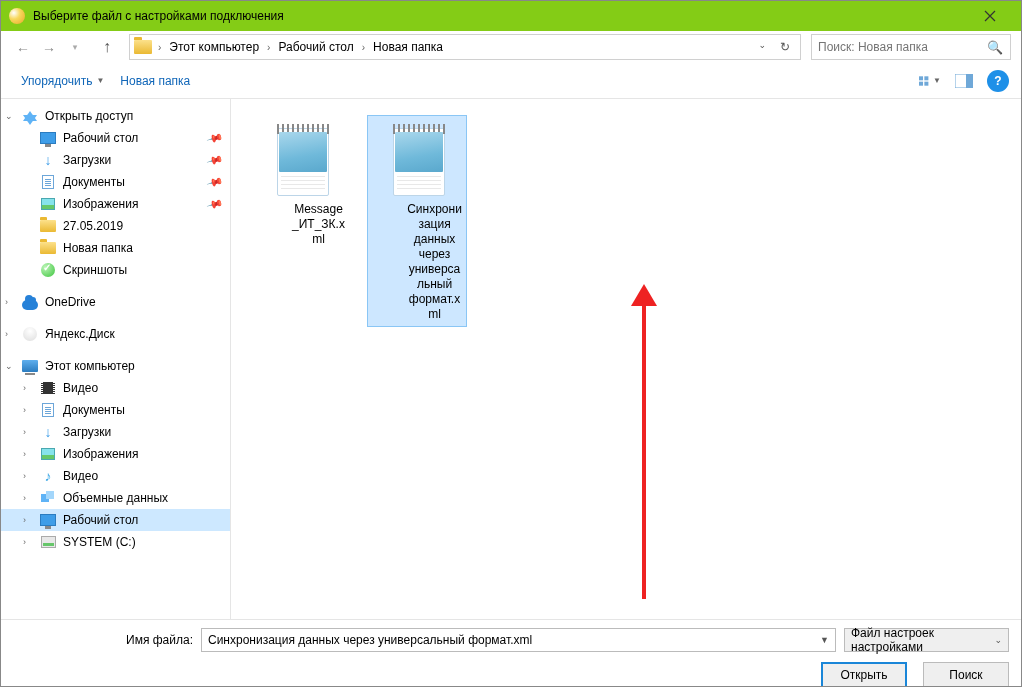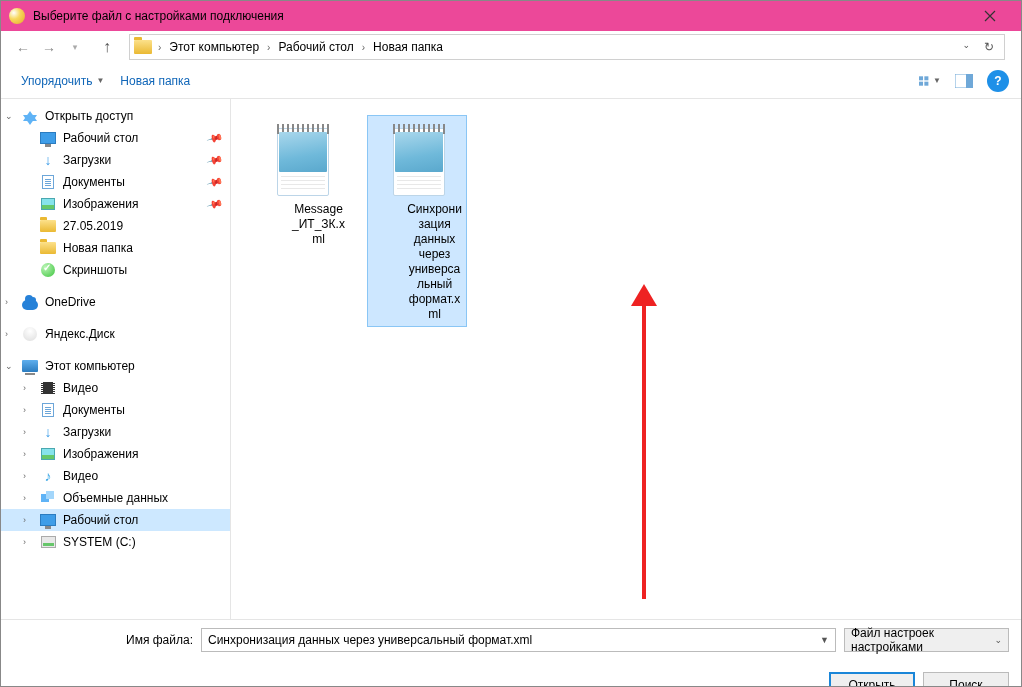--- a/index.html
+++ b/index.html
@@ -1,19 +1,19 @@
 <!DOCTYPE html>
 <html><head>
   <meta charset="utf-8">
   <style>
     * { margin: 0; padding: 0; box-sizing: border-box; }
     body { font-family: "Segoe UI", Tahoma, Arial, sans-serif; font-size: 12px; color: #000; background: #fff; overflow: hidden; width: 1022px; height: 687px; border: 1px solid #888; }
 
     
-    .titlebar { height: 30px; display:flex; align-items:center; padding: 0 8px; background:#ec4899; }
+    .titlebar { height: 30px; display:flex; align-items:center; padding: 0 8px; background:#84cc16; }
     .titlebar .title-icon { width:16px; height:16px; border-radius:50%; background: radial-gradient(circle at 30% 30%, #fff 0%, #f7d85c 40%, #e6a728 100%); margin-right:8px; }
     .titlebar .title-text { flex:1; font-size:12px; }
     .titlebar .close { width:46px; height:30px; display:flex; align-items:center; justify-content:center; cursor:pointer; }
 
     
     .navrow { height:32px; display:flex; align-items:center; padding:0 10px; gap:4px; }
     .nav-arrows { display:flex; align-items:center; gap:2px; color:#888; }
     .nav-btn { width:24px; height:24px; display:flex; align-items:center; justify-content:center; font-size:14px; }
     .nav-up { width:24px; height:24px; display:flex; align-items:center; justify-content:center; color:#555; font-size:16px; margin-left:4px;}
     .breadcrumb { flex:1; height:26px; border:1px solid #d0d0d0; display:flex; align-items:center; padding:0 4px; margin:0 6px; }
@@ -91,28 +91,28 @@
     .notepad-lines{position:absolute;bottom:4px;left:12px;right:8px;height:16px;background:repeating-linear-gradient(#e8e8e8 0 1px,transparent 1px 4px);}
     .file-label { font-size:12px; line-height:1.25; word-wrap:break-word;margin-left:35px; }
 
     
     .anno-arrow { position:absolute; left:400px; top:170px; width:26px; height:330px; pointer-events:none; }
     .anno-arrow .shaft{position:absolute;left:11px;top:24px;bottom:0;width:4px;background:#e22;}
     .anno-arrow .head{position:absolute;top:2px;left:0;width:0;height:0;border:13px solid transparent;border-bottom:22px solid #e22;}
 
     
     .bottom { border-top:1px solid #e5e5e5; padding:8px 12px 10px; }
-    .filename-row { display:flex; align-items:center; gap:8px; margin-bottom:20px; }
+    .filename-row { display:flex; align-items:center; gap:8px; margin-bottom:10px; }
     .filename-row .lbl { width:180px; text-align:right; font-size:12px;}
     .filename-row .combo { flex:1; height:24px; border:1px solid #bbb; display:flex; align-items:center; padding:0 6px; background:#fff;}
     .filename-row .combo input { border:none; outline:none; flex:1; font-size:12px; }
     .filename-row .combo .dd{color:#555;font-size:9px;}
     .filetype { width:165px; height:24px; border:1px solid #bbb; background:#efefef; display:flex; align-items:center; padding:0 6px; font-size:12px;}
     .filetype .dd{margin-left:auto;font-size:9px;color:#555;}
-    .buttons-row { display:flex; justify-content:flex-end; gap:8px;text-decoration:underline; }
+    .buttons-row { display:flex; justify-content:flex-end; gap:16px; }
     .btn { min-width:86px; height:26px; border:1px solid #bbb; background:#efefef; display:flex; align-items:center; justify-content:center; font-size:12px; cursor:pointer;}
     .btn.primary { border:2px solid #1a86d8; }
   </style>
 </head>
 <body>
 
 <div class="titlebar">
   <div class="title-icon"></div>
   <div class="title-text">Выберите файл с настройками подключения</div>
   <div class="close">
@@ -135,20 +135,24 @@
     <span class="crumb">Этот компьютер</span>
     <span class="sep">›</span>
     <span class="crumb">Рабочий стол</span>
     <span class="sep">›</span>
     <span class="crumb">Новая папка</span>
     <div class="end-ctrls">
       <span style="font-size:9px">⌄</span>
       <span>↻</span>
     </div>
   </div>
+  <div class="search">
+    <input placeholder="Поиск: Новая папка" style="">
+    <span class="search-glyph">🔍</span>
+  </div>
 </div>
 
 <div class="toolbar">
   <div class="tbtn">
     <span>Упорядочить</span>
     <span class="chev">▼</span>
   </div>
   <div class="tbtn">
     <span>Новая папка</span>
   </div>

